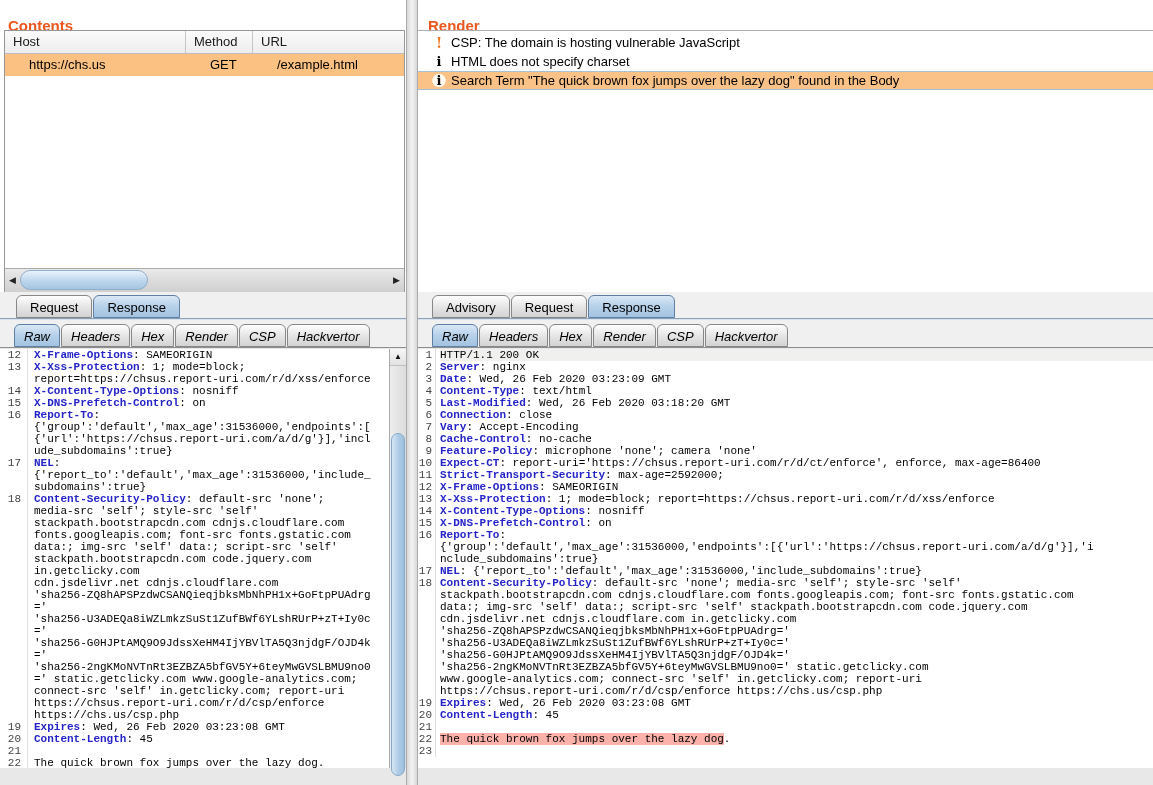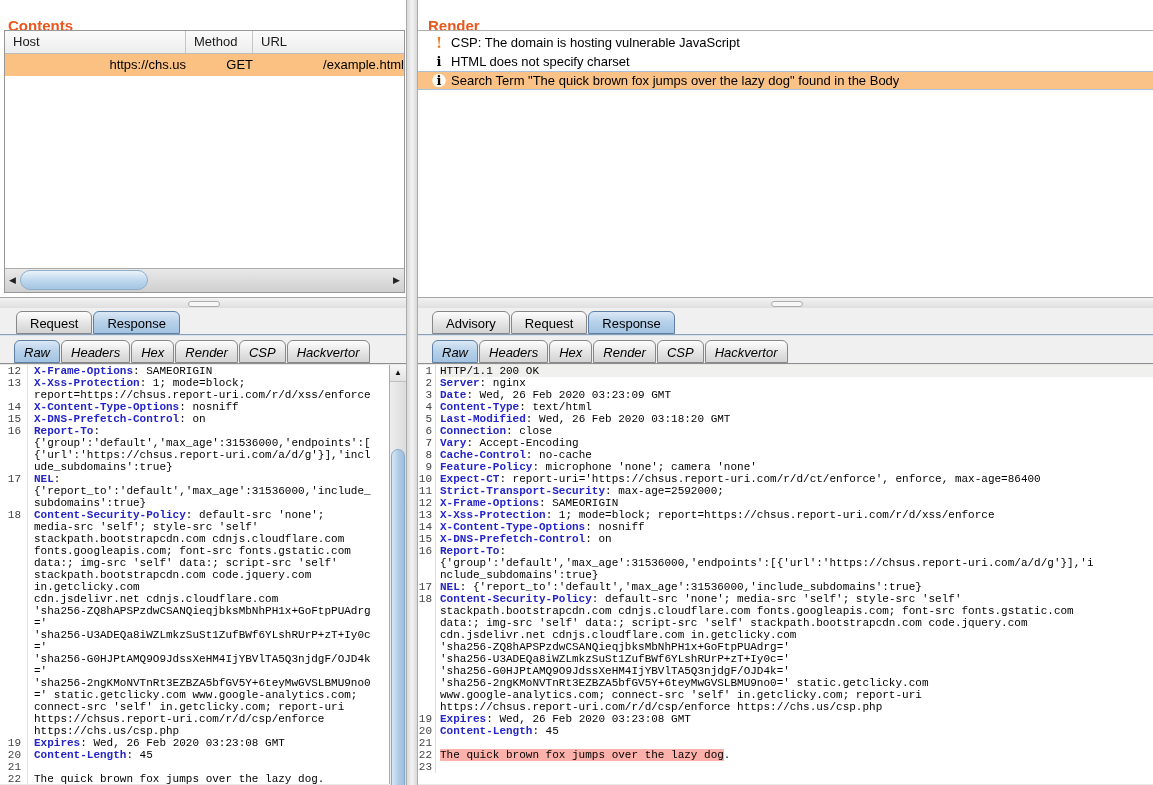--- a/index.html
+++ b/index.html
@@ -15,21 +15,21 @@
   
   #contents-table{position:absolute;left:4px;top:30px;right:1px;bottom:4px;border:1px solid #979797;background:#fff;}
   .thead{display:flex;height:22px;background:linear-gradient(#FBFBFB,#EDEDED);border-bottom:1px solid #BDBDBD;
          font-size:13px;color:#1A1A1A;}
   .th{box-sizing:border-box;padding-left:8px;line-height:22px;border-right:1px solid #C6C6C6;}
   .c0{width:181px;flex:0 0 auto;}
   .c1{width:67px;flex:0 0 auto;}
   .c2{flex:1;border-right:none;}
   .trow{display:flex;height:22px;line-height:22px;font-size:13px;color:#000;}
   .trow.sel{background:#FBC183;}
-  .tcell{box-sizing:border-box;padding-left:24px;overflow:hidden;white-space:nowrap;text-align:right;}
+  .tcell{box-sizing:border-box;padding-left:24px;overflow:hidden;white-space:nowrap;}
 
   
   .hbar{position:absolute;left:0;right:0;bottom:0;height:23px;border-top:1px solid #ABABAB;
         background:linear-gradient(#E9E9E9,#CFCFCF);}
   .hbtn{position:absolute;top:0;width:15px;height:22px;text-align:center;line-height:22px;font-size:9px;color:#222;}
   .hbtn.left{left:0;}
   .hbtn.right{right:0;}
   .hthumb{position:absolute;left:15px;top:1px;width:128px;height:20px;border-radius:10px;
           background:linear-gradient(#EAF3FB,#BCD6ED 55%,#A5C5E2);border:1px solid #8FAECB;box-sizing:border-box;}
 
@@ -51,21 +51,21 @@
              background:linear-gradient(90deg,#D8D8D8,#F3F3F3 50%,#D8D8D8);}
   .h-divider{position:absolute;top:297px;height:12px;box-sizing:border-box;
              border-top:1px solid #A6A6A6;border-bottom:1px solid #A6A6A6;
              background:linear-gradient(#F2F2F2,#DFDFDF);}
   #h-divider-left{left:0;width:406px;}
   #h-divider-right{left:418px;width:735px;}
   .grip{position:absolute;top:3px;left:50%;margin-left:-15px;width:30px;height:4px;border-radius:3px;
         background:#F7F7F7;border:1px solid #ACACAC;}
 
   
-  .viewer{position:absolute;top:308px;height:476px;background:#F0F0F0;}
+  .viewer{position:absolute;top:292px;height:476px;background:#F0F0F0;}
   #left-viewer{left:0;width:406px;}
   #right-viewer{left:418px;width:863px;}
   .tabrow{position:absolute;left:0;right:0;height:26px;display:flex;align-items:flex-end;}
   .tabrow.main{top:0;padding-left:16px;}
   .tabrow.sub{top:29px;padding-left:14px;font-style:italic;}
   #right-viewer .tabrow.main{padding-left:14px;}
   #right-viewer .tabrow.sub{padding-left:14px;}
   .tab{height:23px;line-height:23px;padding:0 13px;margin-right:1px;box-sizing:border-box;
        border:1px solid #878787;border-radius:6px 6px 0 0;font-size:13px;color:#000;white-space:nowrap;
        background:linear-gradient(#FEFEFE,#E4E4E4 55%,#D3D3D3);}

